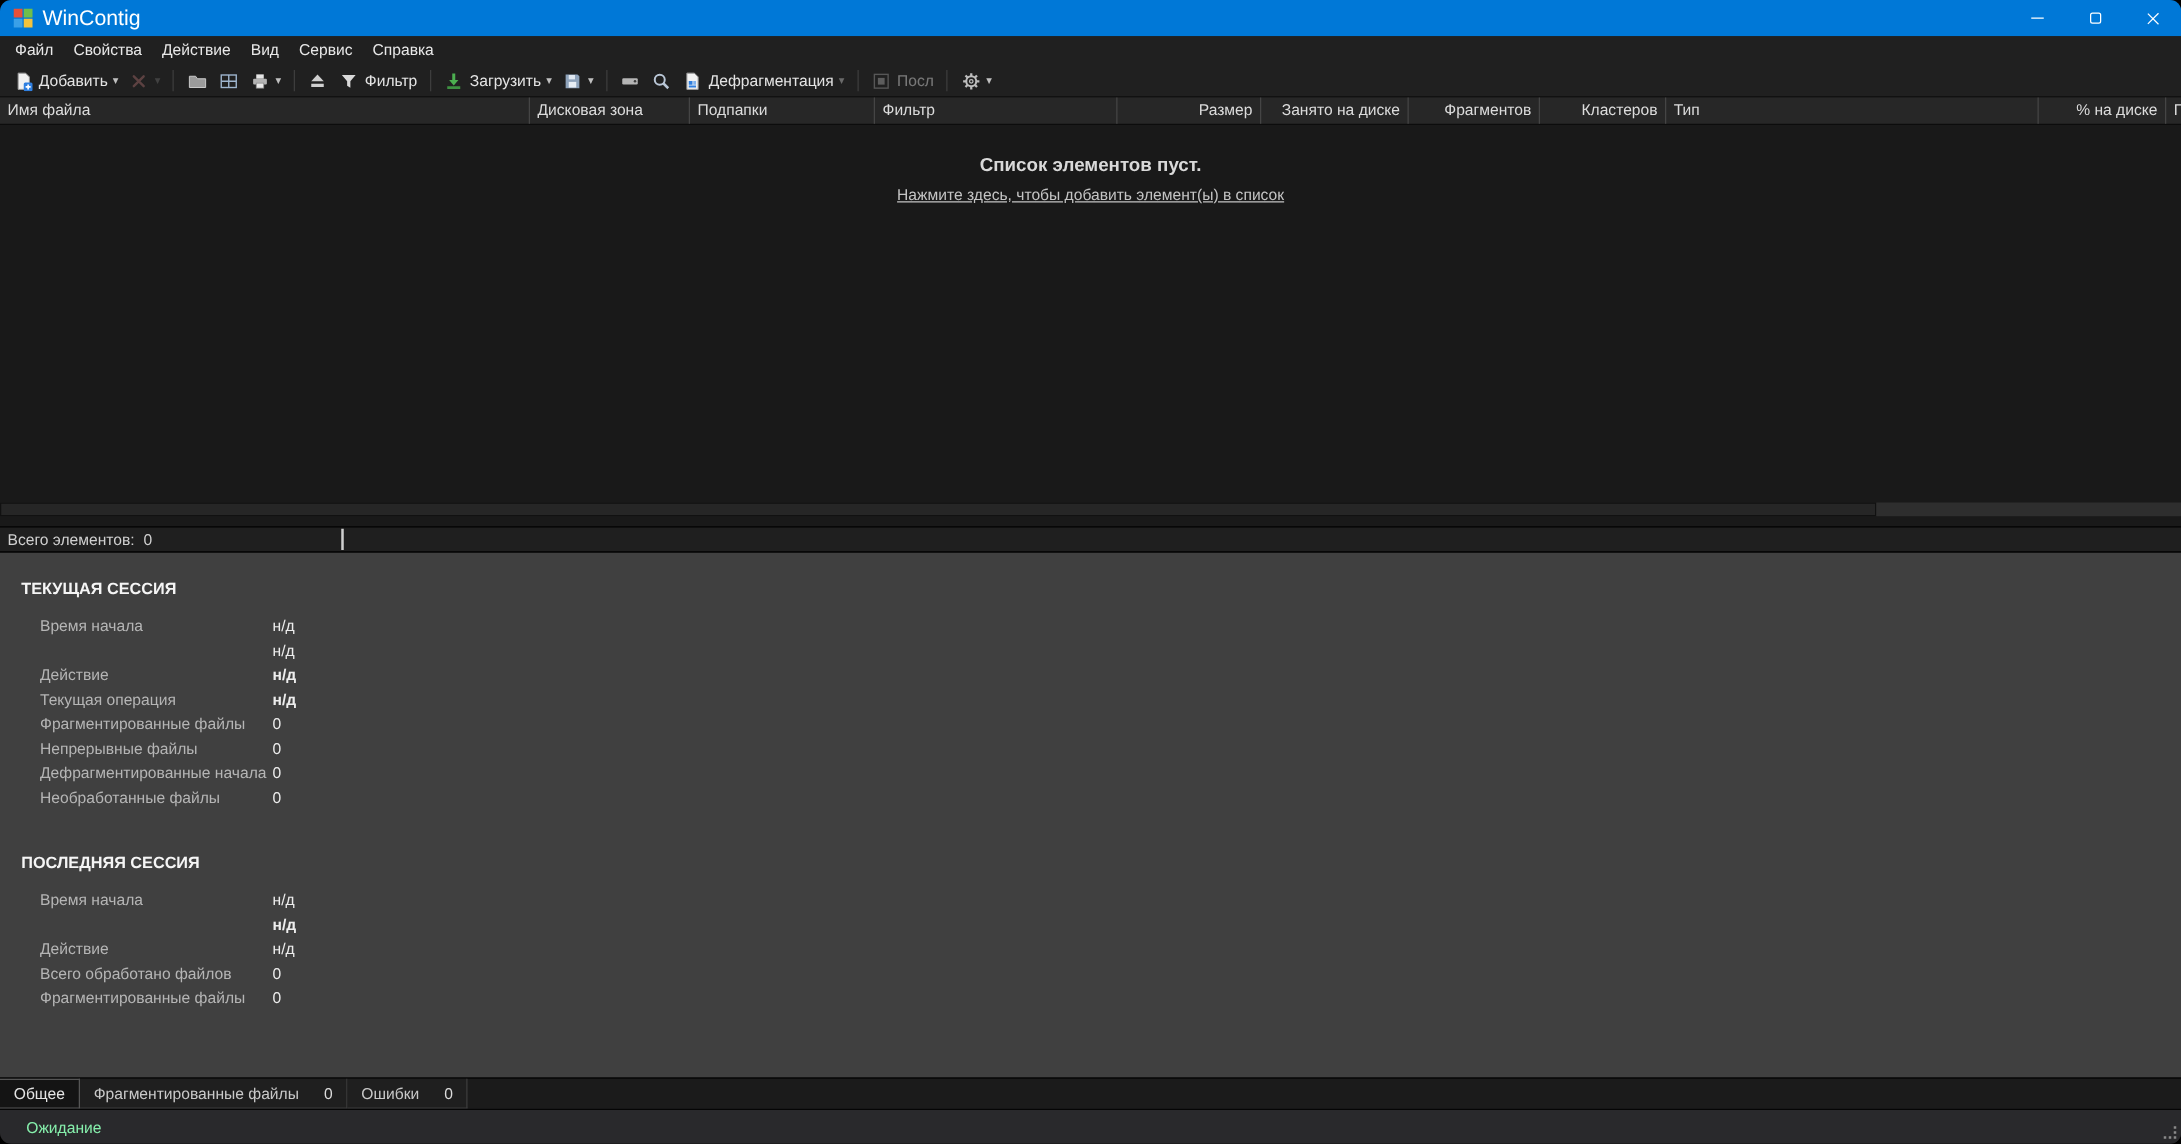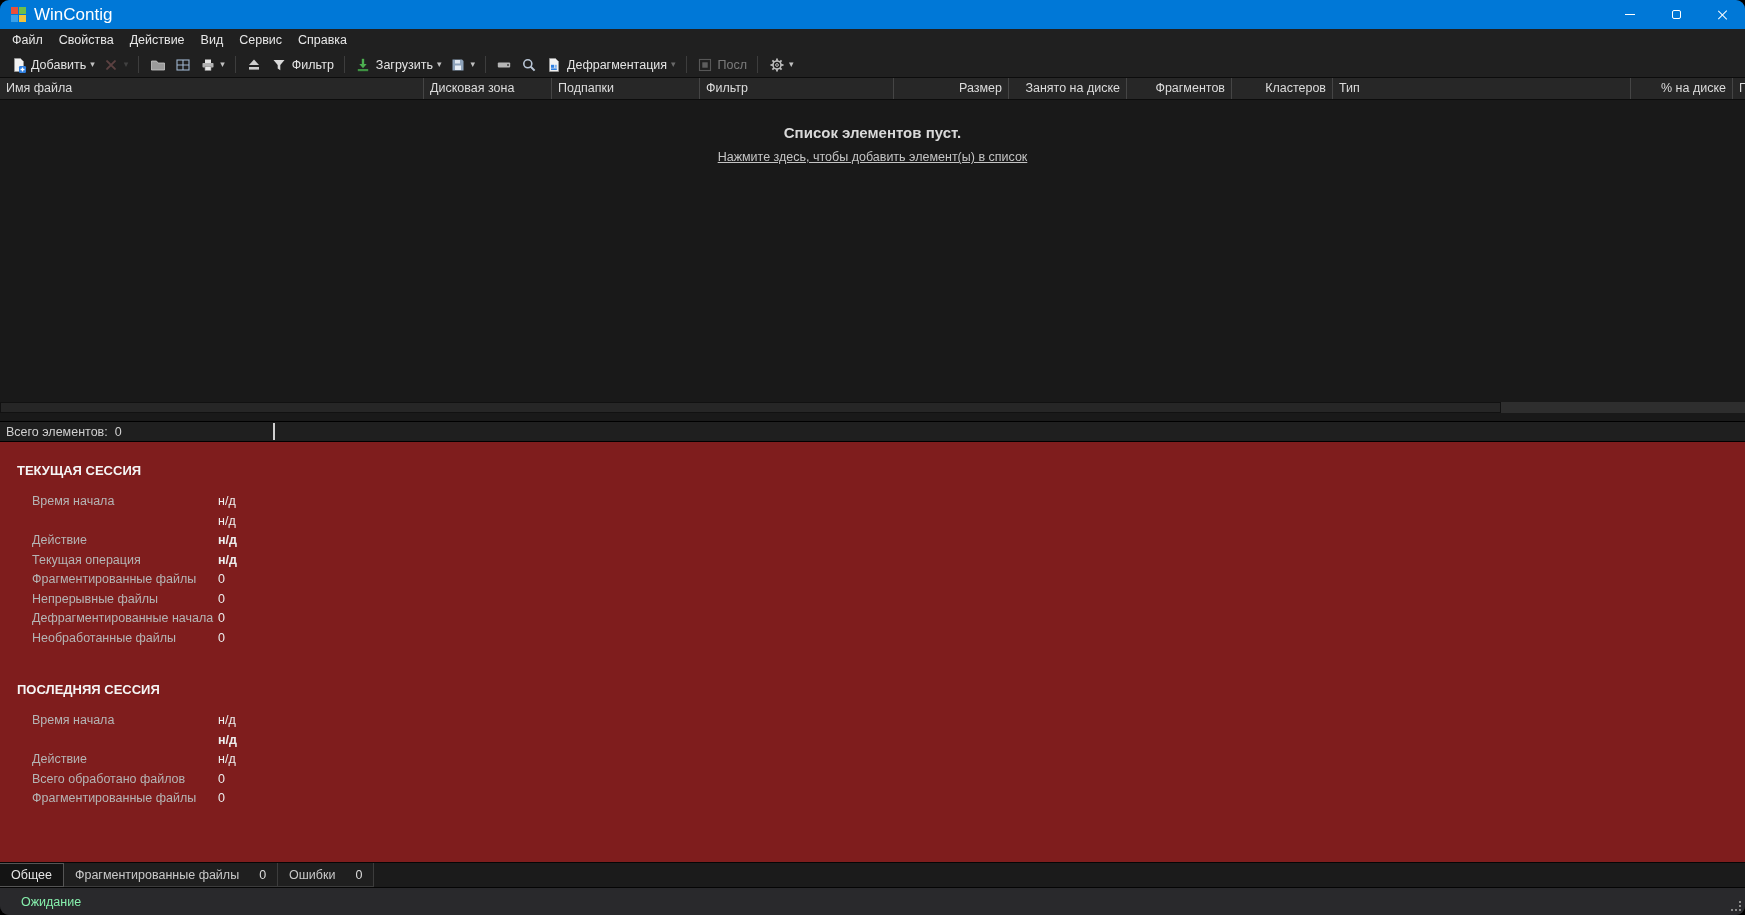--- a/index.html
+++ b/index.html
@@ -55,21 +55,21 @@
   .hthumb{width:86%;background:#262626;border:1px solid #111;}
   .htrack-end{flex:1;background:#2e2e2e;}
 
   
   .total-row{height:21px;background:#1f1f1f;border-top:1px solid #000;border-bottom:1px solid #000;
     display:flex;align-items:center;color:#d0d0d0;font-size:12.5px;padding-left:6px;position:relative;flex:0 0 auto;}
   .total-value{margin-left:7px;}
   .splitter-mark{position:absolute;left:273px;top:1px;bottom:1px;width:2px;background:#cfcfcf;}
 
   
-  .session-panel{flex:1 1 auto;background:#7f1d1d;padding:21px 0 0 17px;overflow:hidden;}
+  .session-panel{flex:1 1 auto;background:#404040;padding:21px 0 0 17px;overflow:hidden;}
   .session-title{color:#f5f5f5;font-size:13px;font-weight:bold;margin-bottom:14px;}
   .srow{display:flex;line-height:19.5px;font-size:12.5px;padding-left:15px;}
   .slabel{width:186px;color:#b5b5b5;flex:0 0 auto;}
   .svalue{color:#ededed;}
   .svalue.b{font-weight:bold;}
   .session-block + .session-block{margin-top:34px;}
 
   
   .tabsrow{height:25px;background:#1b1b1b;border-top:1px solid #060606;display:flex;align-items:stretch;flex:0 0 auto;}
   .tab{display:flex;align-items:center;gap:20px;padding:0 11px;font-size:12.5px;color:#c9c9c9;

